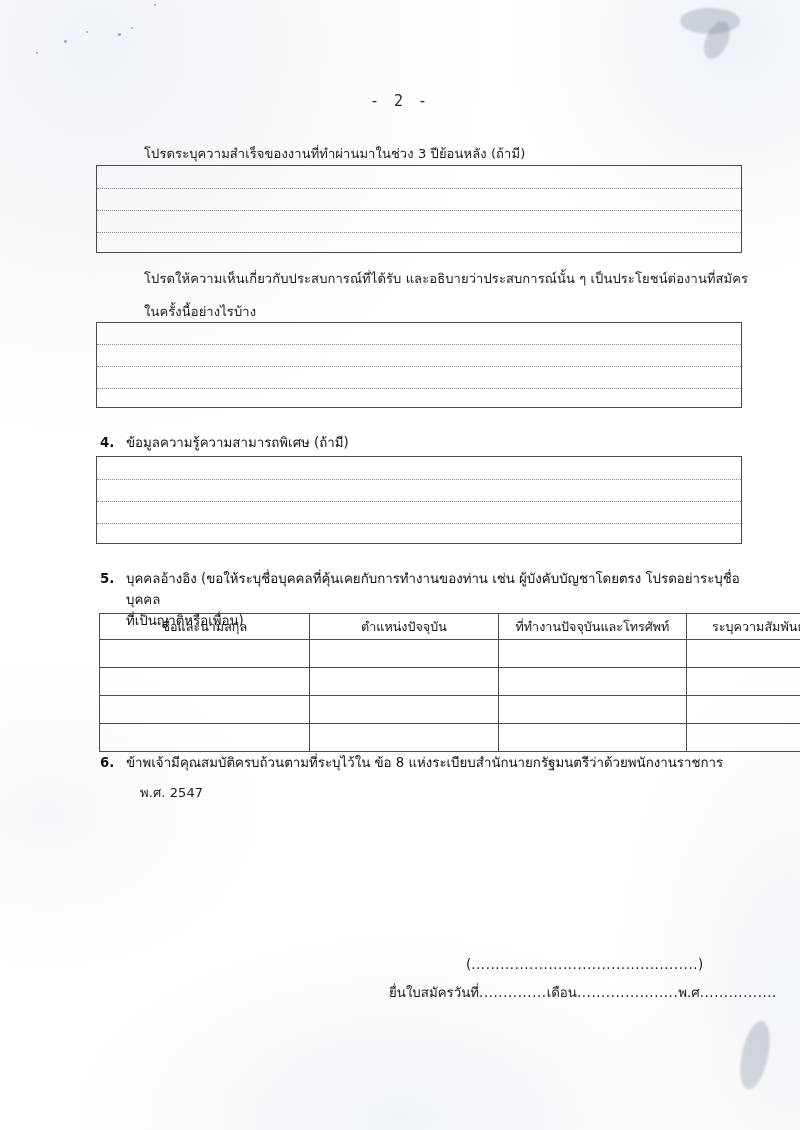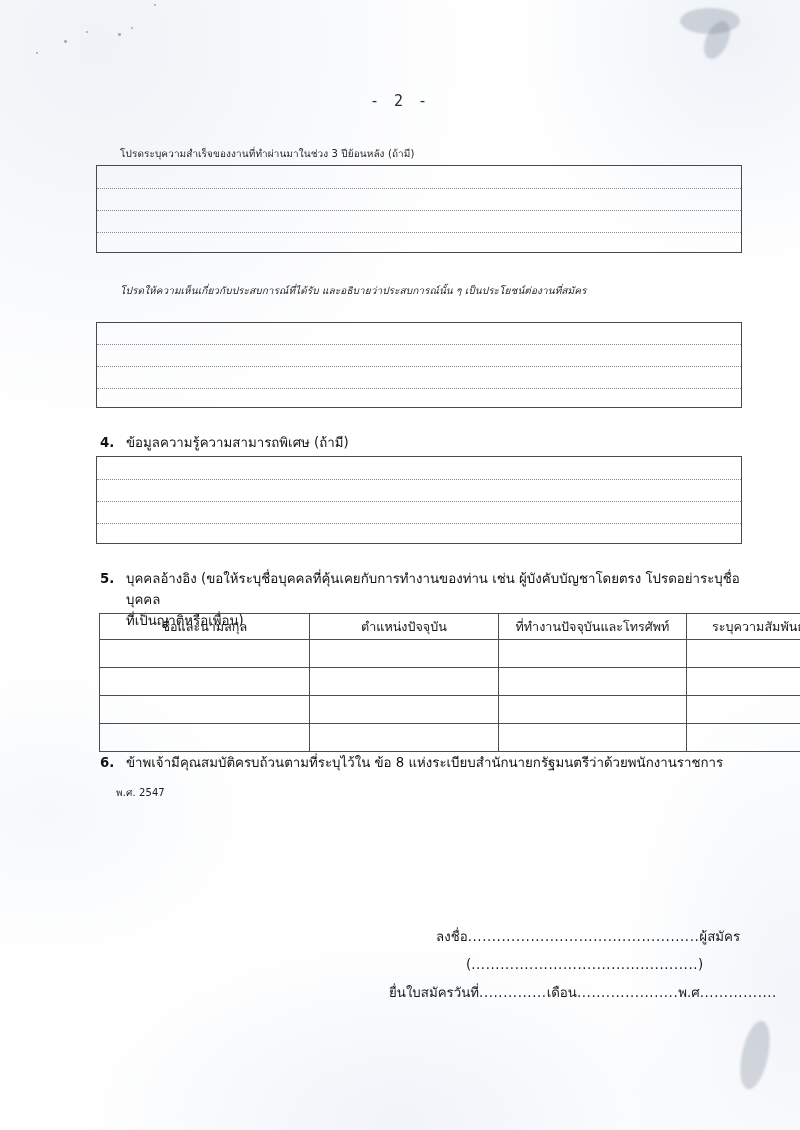--- a/index.html
+++ b/index.html
@@ -56,24 +56,25 @@
     width: 800px;
     text-align: center;
     font-family: "DejaVu Sans Mono", "Liberation Mono", monospace;
     font-size: 15px;
     letter-spacing: 3px;
     color: #2a2a2a;
   }
 
   .para {
     position: absolute;
-    font-size: 10px;
+    font-size: 13px;
     line-height: 21px;
     color: #1b1b1b;
     letter-spacing: .1px;
+    margin-left: 24px;
   }
 
   .numbered {
     position: absolute;
     font-size: 13.3px;
     line-height: 21px;
     color: #111;
   }
   .numbered .num {
     position: absolute;
@@ -160,21 +161,22 @@
   <div class="page-number">-  2  -</div>
 
   <div class="para" style="left:120px; top:143px; width:640px;">โปรดระบุความสำเร็จของงานที่ทำผ่านมาในช่วง 3 ปีย้อนหลัง (ถ้ามี)</div>
 
   <div class="ruled-box" style="left:96px; top:165px; width:646px; height:88px;">
     <div class="rule" style="top:22px;"></div>
     <div class="rule" style="top:44px;"></div>
     <div class="rule" style="top:66px;"></div>
   </div>
 
-  <div class="para" style="left:120px; top:280px; width:645px;font-style:italic;">โปรดให้ความเห็นเกี่ยวกับประสบการณ์ที่ได้รับ และอธิบายว่าประสบการณ์นั้น ๆ เป็นประโยชน์ต่องานที่สมัคร</div>
+  <div class="para" style="left:120px; top:268px; width:645px;">โปรดให้ความเห็นเกี่ยวกับประสบการณ์ที่ได้รับ และอธิบายว่าประสบการณ์นั้น ๆ เป็นประโยชน์ต่องานที่สมัคร</div>
+  <div class="para" style="left:120px; top:301px; width:645px;">ในครั้งนี้อย่างไรบ้าง</div>
 
   <div class="ruled-box" style="left:96px; top:322px; width:646px; height:86px;">
     <div class="rule" style="top:21px;"></div>
     <div class="rule" style="top:43px;"></div>
     <div class="rule" style="top:65px;"></div>
   </div>
 
   <div class="numbered" style="left:100px; top:432px; width:650px;">
     <span class="num">4.</span>
     <span class="body">ข้อมูลความรู้ความสามารถพิเศษ  (ถ้ามี)</span>
@@ -233,19 +235,18 @@
 
   <div class="numbered" style="left:100px; top:752px; width:665px;">
     <span class="num">6.</span>
     <span class="body">
       <span>ข้าพเจ้ามีคุณสมบัติครบถ้วนตามที่ระบุไว้ใน ข้อ 8  แห่งระเบียบสำนักนายกรัฐมนตรีว่าด้วยพนักงานราชการ</span>
     </span>
   </div>
   <div class="para" style="left:116px; top:782px; width:400px;">พ.ศ. 2547</div>
 
 
-  <div class="sig" style="left:436px; top:925px;"><span>ลงชื่อ</span><span class="dots">................................................</span><span>ผู้สมัคร</span></div>
 
   <div class="sig" style="left:466px; top:953px;"><span>(</span><span class="dots">...............................................</span><span>)</span></div>
 
   <div class="sig" style="left:389px; top:981px;"><span>ยื่นใบสมัครวันที่</span><span class="dots">..............</span><span>เดือน</span><span class="dots">.....................</span><span>พ.ศ</span><span class="dots">................</span></div>
 
 </div>
 
 </body></html>

